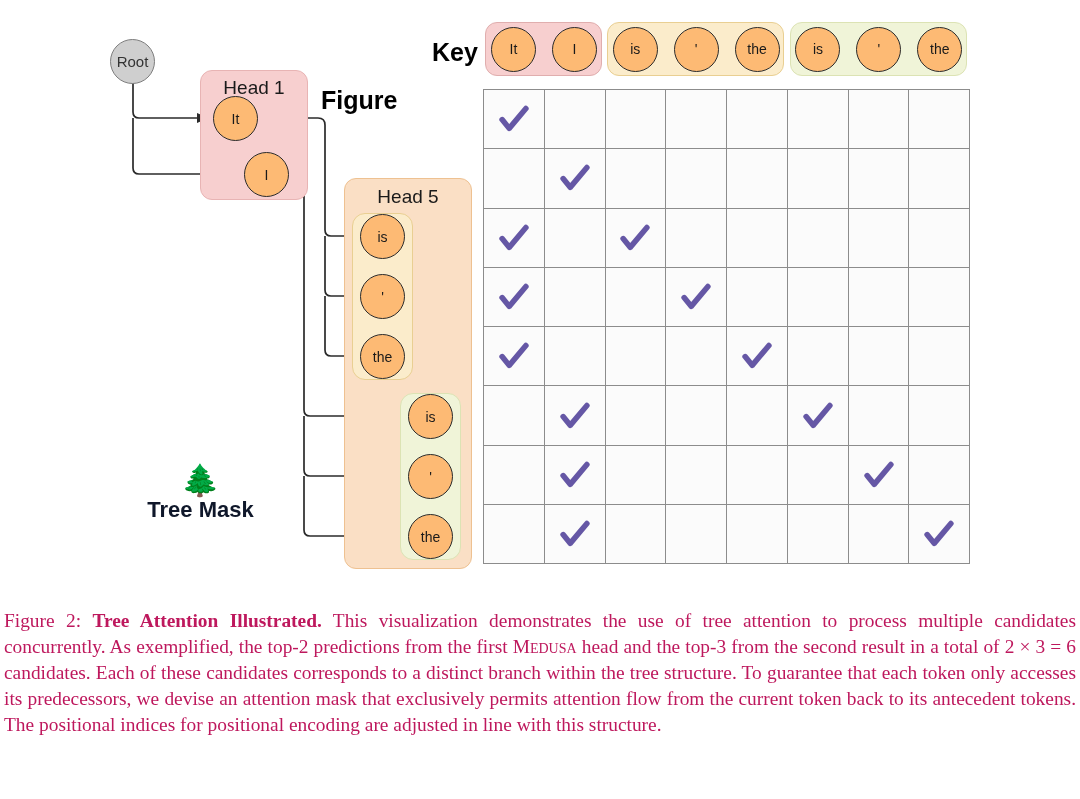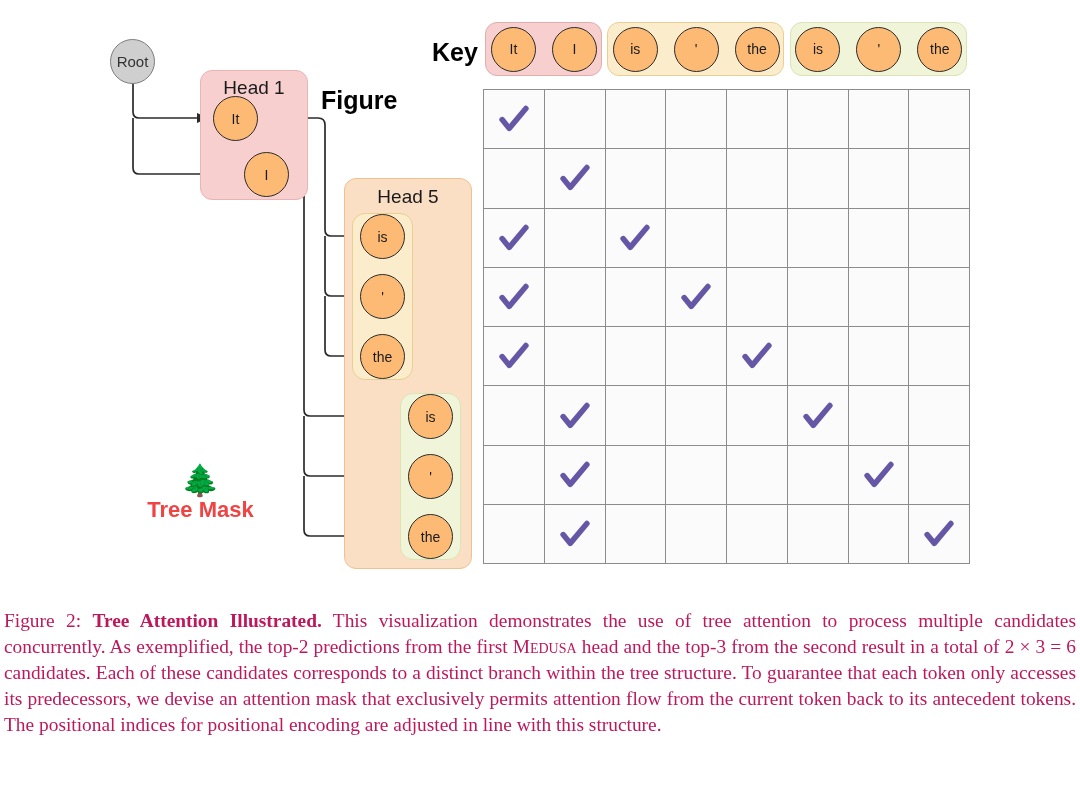--- a/index.html
+++ b/index.html
@@ -29,21 +29,21 @@
   }
   .node.root{background:#cfcfcf;border:1.6px solid #7d7d7d;color:#333;font-size:15px;}
 
   
   .hdr{
     position:absolute;font-weight:bold;font-size:25px;color:#000;
     font-family:"Liberation Sans", sans-serif;
   }
   .treemask-wrap{position:absolute;text-align:center;}
   .treemask-icon{font-size:31px;line-height:1;color:#2e7d32;}
-  .treemask-text{font-weight:bold;font-size:22px;color:#ef4444;margin-top:1px;
+  .treemask-text{font-weight:bold;font-size:22px;color:#0f172a;margin-top:1px;
     font-family:"Liberation Sans", sans-serif;}
 
   
   #grid{position:absolute;display:grid;box-sizing:border-box;
     border-top:1.3px solid #8c8c8c;border-left:1.3px solid #8c8c8c;background:#fbfbfb;}
   .cell{
     border-right:1.3px solid #8c8c8c;border-bottom:1.3px solid #8c8c8c;
     box-sizing:border-box;display:flex;align-items:center;justify-content:center;
     background:#fbfbfb;
   }

